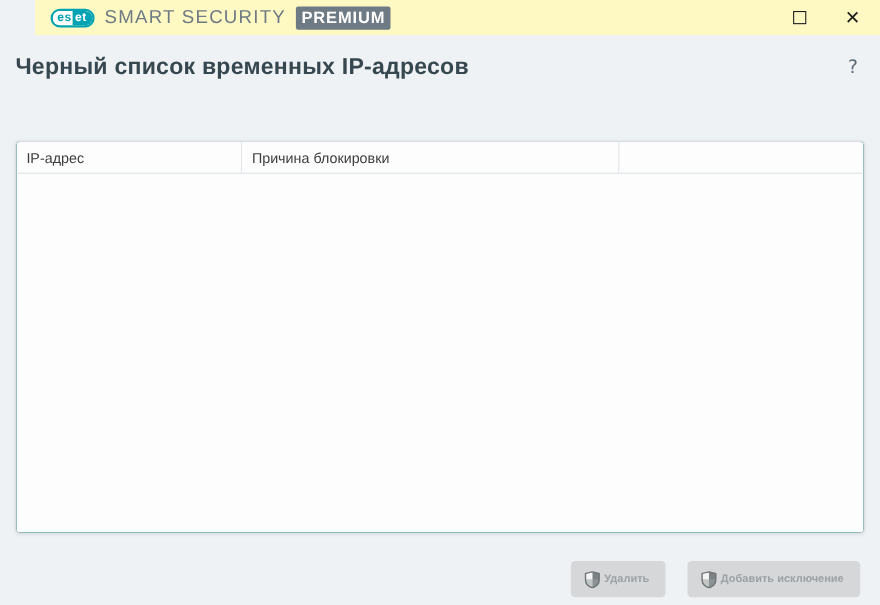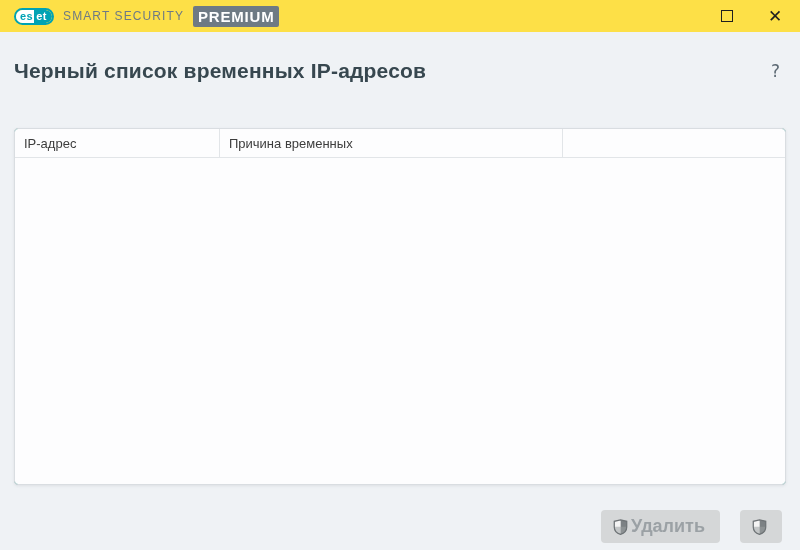--- a/index.html
+++ b/index.html
@@ -6,25 +6,26 @@
   html, body { width: 800px; height: 550px; }
   body {
     font-family: "Liberation Sans", sans-serif;
     background: #eff2f5;
     overflow: hidden;
   }
 
   
   .titlebar {
     height: 32px;
-    background: #fde047;
+    background: #fef9c3;
     display: flex;
     align-items: center;
     justify-content: space-between;
     padding: 0 14px 0 14px;
+    margin-left: 32px;
   }
   .brand-group { display: flex; align-items: center; gap: 9px; }
   .eset-logo {
     display: inline-flex;
     align-items: stretch;
     border: 2px solid #00a3b4;
     border-radius: 9px;
     overflow: hidden;
     height: 17px;
     font-weight: bold;
@@ -38,21 +39,21 @@
     padding: 0 1px 0 4px;
   }
   .eset-logo .right {
     background: #00a3b4;
     color: #ffffff;
     padding: 0 5px 0 2px;
     border-radius: 0 7px 7px 0;
   }
   .product-name {
     color: #6e7a84;
-    font-size: 12px;
+    font-size: 17px;
     letter-spacing: 1.1px;
     font-weight: normal;
   }
   .premium-badge {
     background: #6e7a84;
     color: #ffffff;
     font-size: 15px;
     font-weight: bold;
     letter-spacing: 0.8px;
     padding: 2px 5px;
@@ -75,21 +76,21 @@
     line-height: 1;
     font-weight: normal;
   }
 
   
   .content { padding: 0 14px; position: relative; height: 518px; }
   .page-header {
     display: flex;
     align-items: flex-start;
     justify-content: space-between;
-    padding-top: 27px;
+    padding-top: 17px;
     height: 55px;
   }
   .page-title {
     font-size: 21px;
     font-weight: bold;
     color: #37474f;
     letter-spacing: 0.2px;
   }
   .help-link {
     color: #5d6a74;
@@ -146,21 +147,21 @@
   .action-btn {
     display: inline-flex;
     align-items: center;
     gap: 3px;
     height: 33px;
     padding: 0 15px 0 12px;
     background: #d5d7d8;
     border: none;
     border-radius: 4px;
     font-family: "Liberation Sans", sans-serif;
-    font-size: 18px;
+    font-size: 10px;
     font-weight: bold;
     color: #9ba1a5;
     cursor: default;
   }
   .shield { flex-shrink: 0; display: inline-flex; }
 </style>
 </head>
 <body>
 
 <div class="titlebar">
@@ -185,21 +186,21 @@
 <div class="content">
 
   <div class="page-header">
     <h1 class="page-title">Черный список временных IP-адресов</h1>
     <span class="help-link">?</span>
   </div>
 
   <div class="table-card">
     <div class="table-header">
       <div class="th th-ip">IP-адрес</div>
-      <div class="th th-reason">Причина временных</div>
+      <div class="th th-reason">Причина блокировки</div>
       <div class="th th-spacer"></div>
     </div>
     <div class="table-body"></div>
   </div>
 
   <div class="button-row">
 
     <button class="action-btn" disabled="">
       <span class="shield">
         <svg width="15" height="16" viewBox="0 0 16 18">
@@ -215,16 +216,17 @@
 
     <button class="action-btn" disabled="">
       <span class="shield">
         <svg width="15" height="16" viewBox="0 0 16 18">
           <path d="M8 1 L15 2.6 V9 C15 13.6 11.6 16.2 8 17.2 Z" fill="#7c8184"></path>
           <path d="M8 1 L1 2.6 V9 C1 13.6 4.4 16.2 8 17.2 Z" fill="#f4f4f4"></path>
           <path d="M1 8.6 H15 V9 C15 13.6 11.6 16.2 8 17.2 C4.4 16.2 1 13.6 1 9 Z" fill="#9aa0a3" opacity="0.55"></path>
           <path d="M8 1 L15 2.6 V9 C15 13.6 11.6 16.2 8 17.2 C4.4 16.2 1 13.6 1 9 V2.6 Z" fill="none" stroke="#6e7376" stroke-width="1.4"></path>
         </svg>
       </span>
+      <span>Добавить исключение</span>
     </button>
 
   </div>
 </div>
 
 </body></html>

